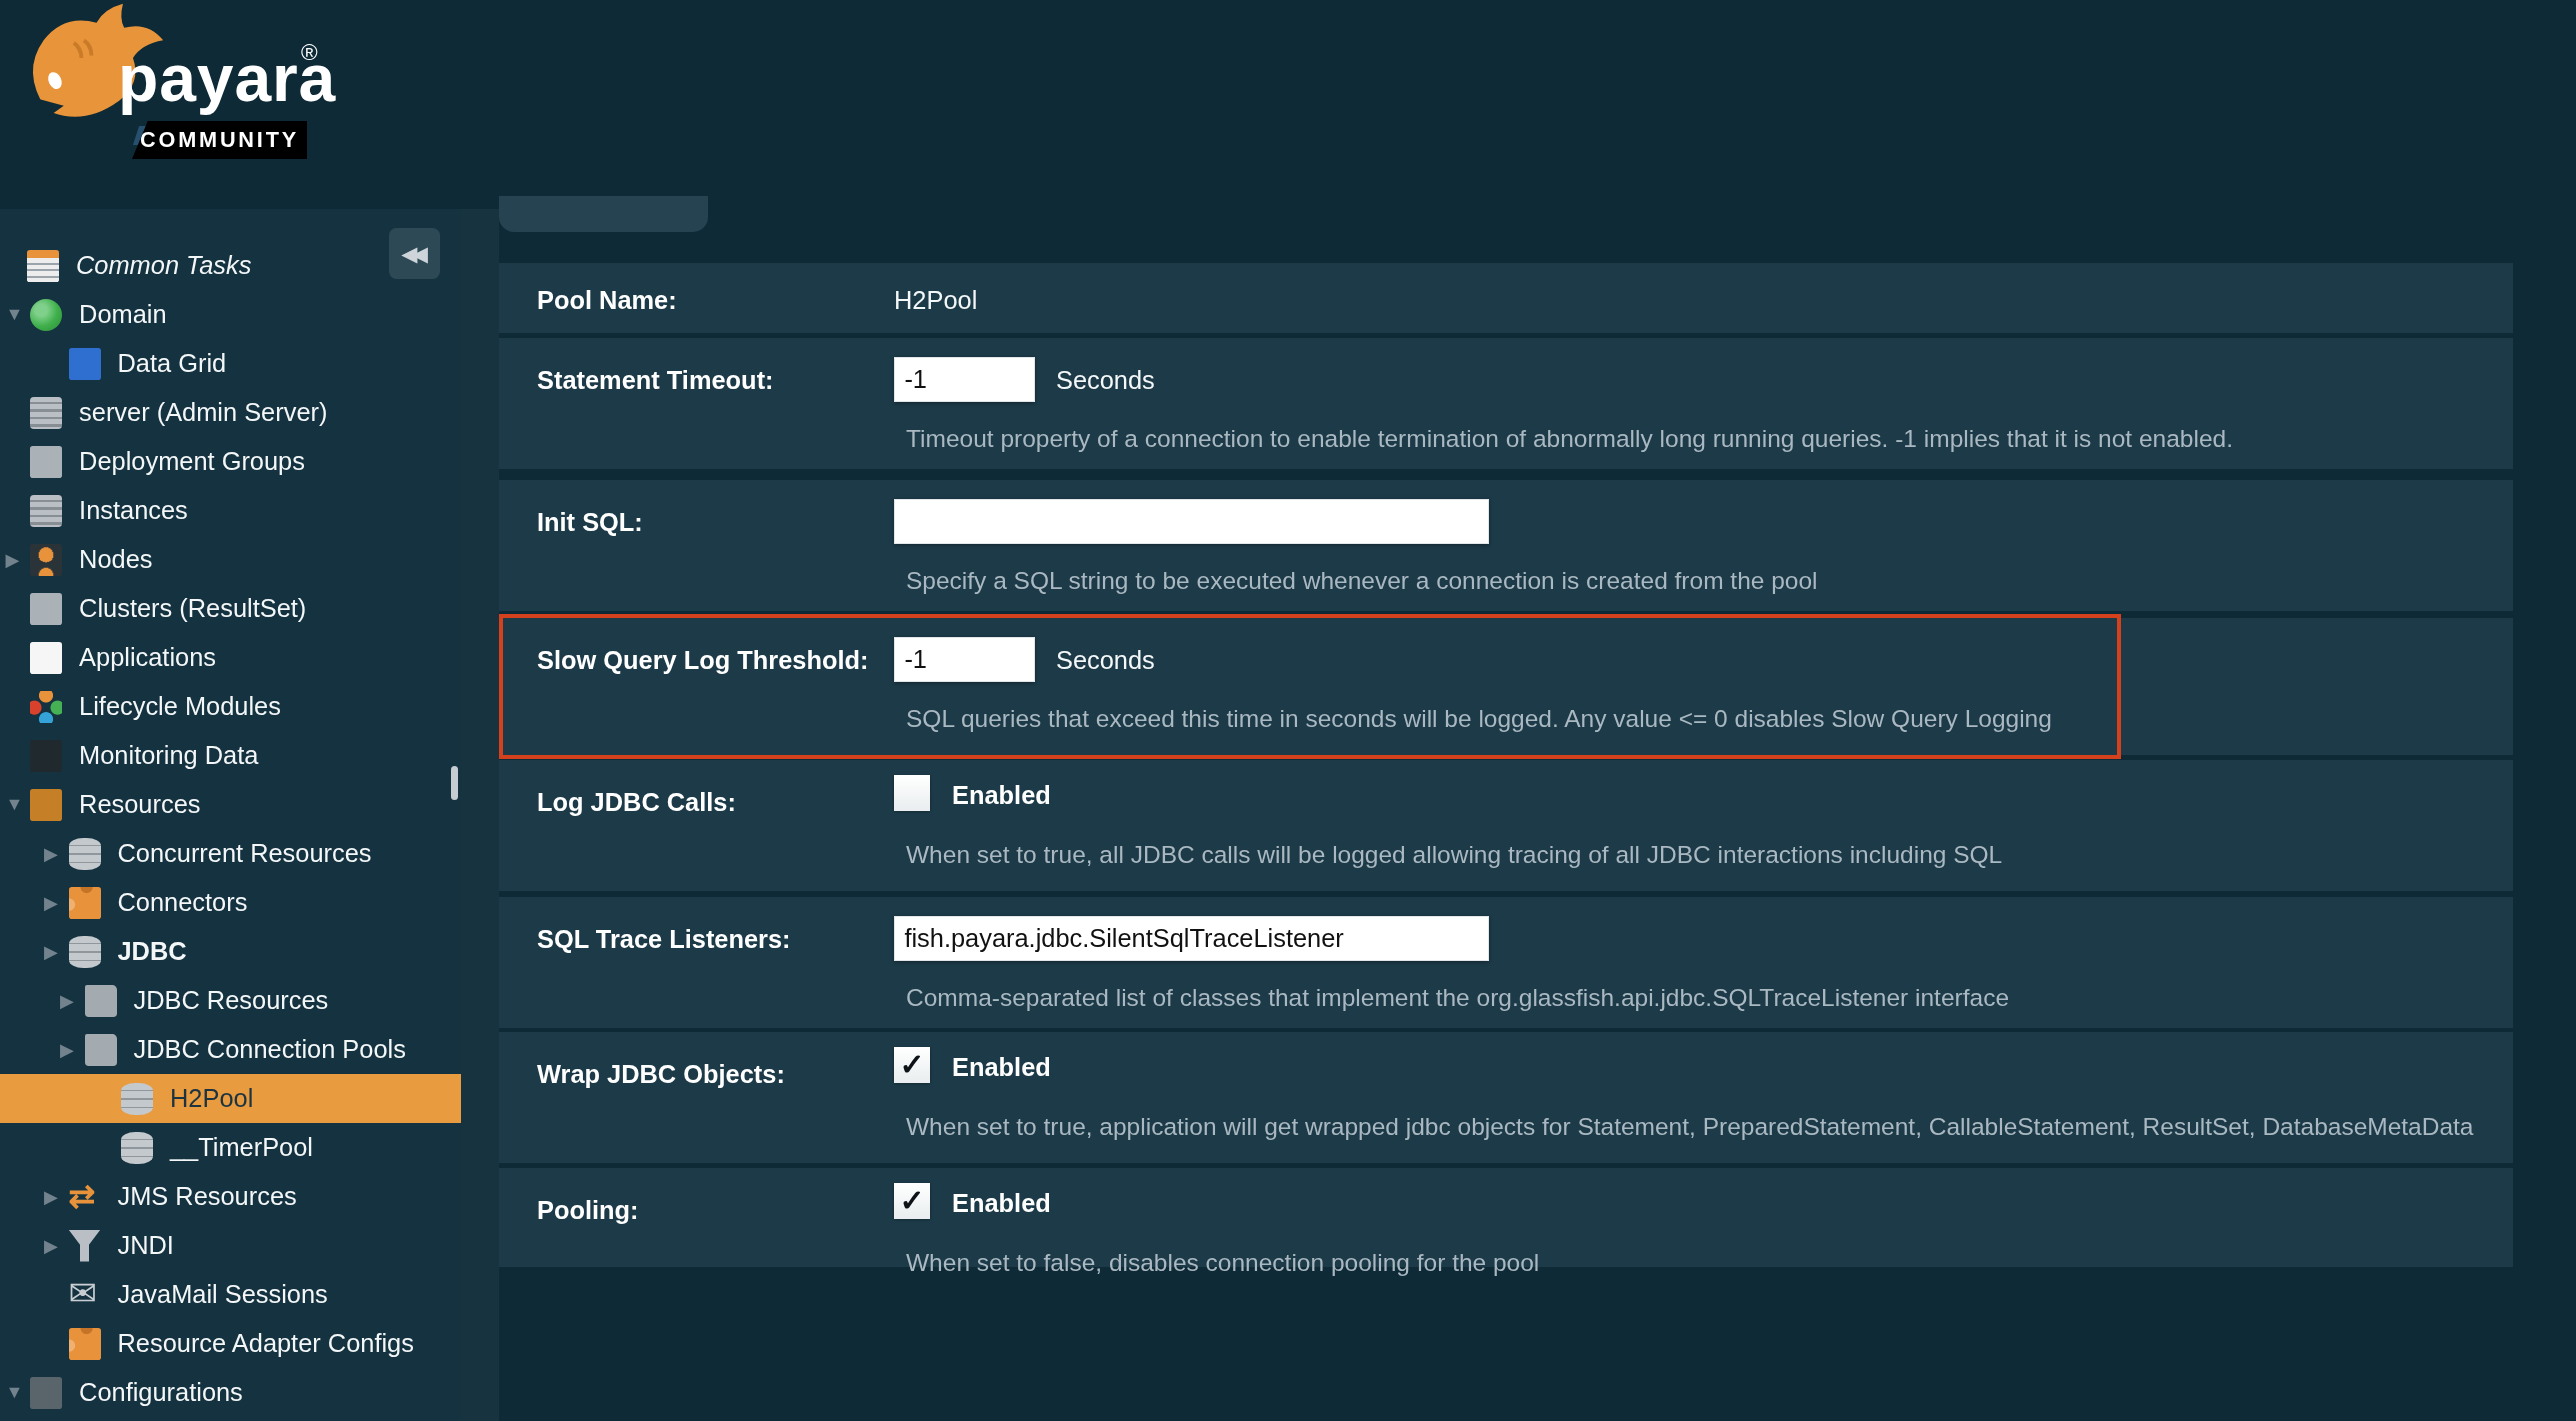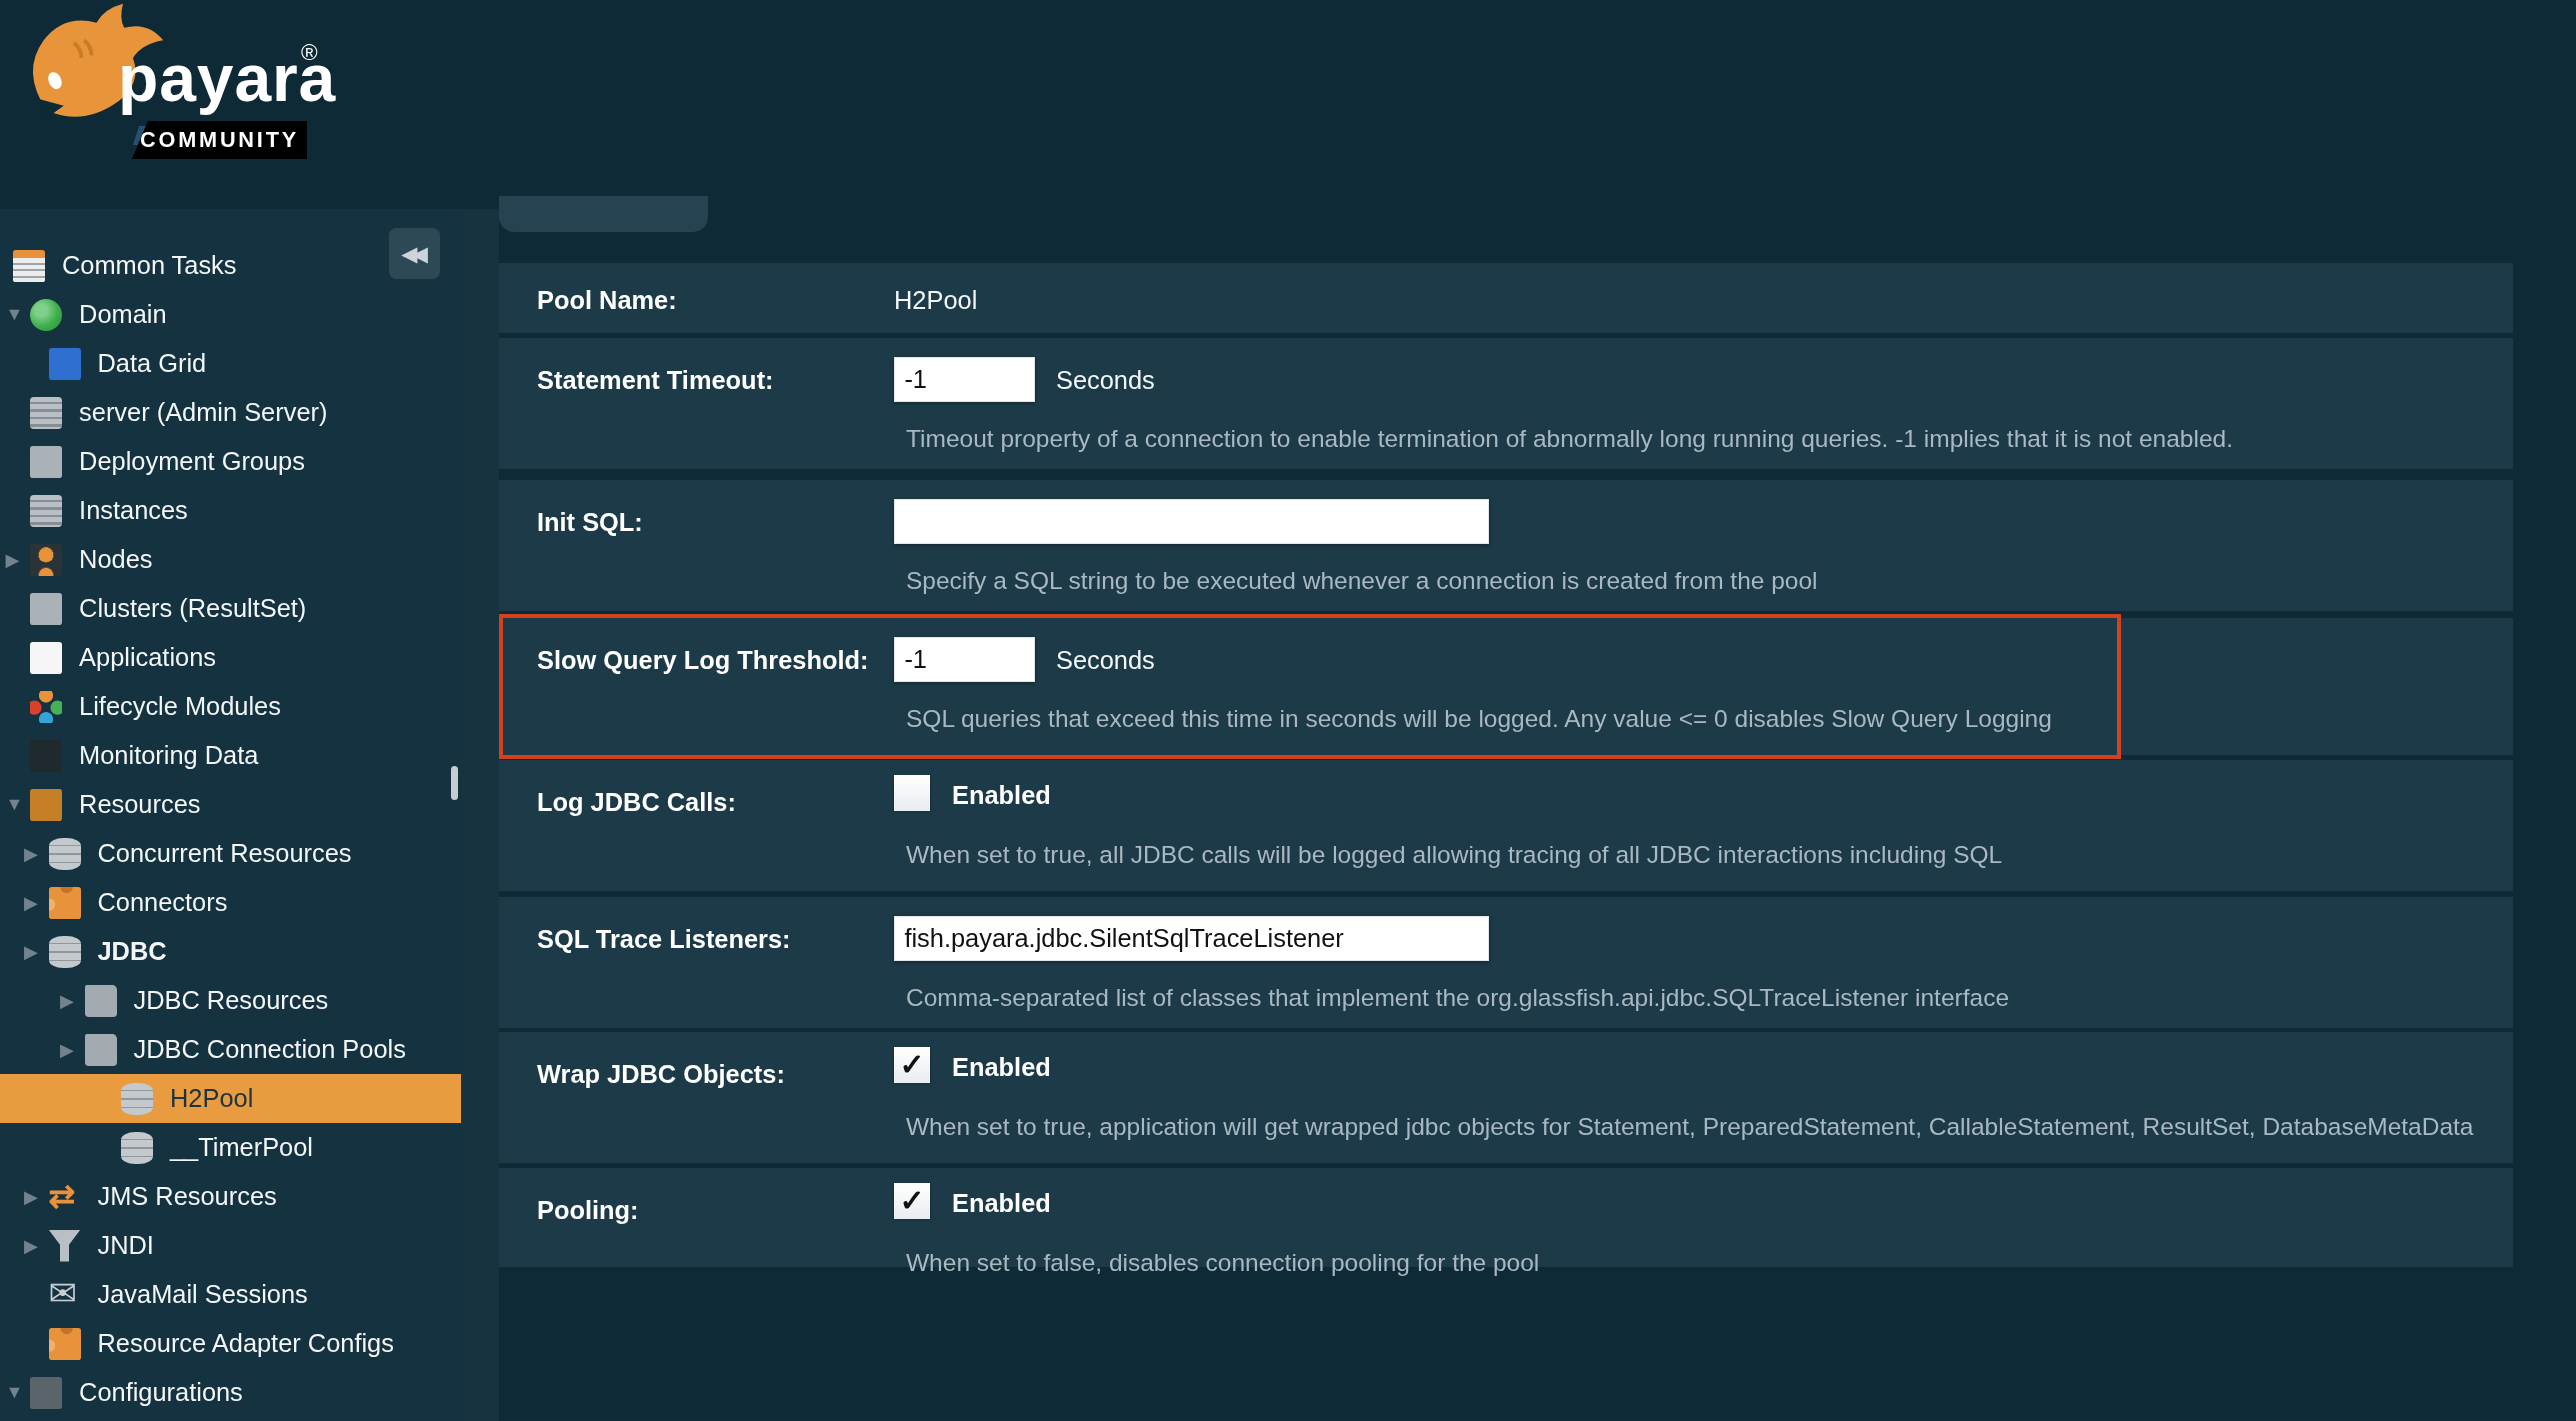--- a/index.html
+++ b/index.html
@@ -21,21 +21,21 @@
   
   .sidebar{position:absolute;left:0;top:209px;width:461px;height:1213px;background:#143240;padding-top:32px;box-sizing:border-box;}
   .collapse-btn{position:absolute;right:21px;top:19px;width:51px;height:51px;background:#2c4955;border-radius:7.5px;
                 display:flex;align-items:center;justify-content:center;color:#cdd5da;font-size:21px;letter-spacing:-5.6px;cursor:pointer;padding-right:5.6px;box-sizing:border-box;}
   .tree-item{height:49px;display:flex;align-items:center;white-space:nowrap;cursor:pointer;}
   .tree-item.selected{background:#e99b3f;}
   .tree-item.selected .tlabel{color:#1c3340;}
   .tlabel{color:#f4f7f8;font-size:25.4px;margin-left:17px;}
   .tlabel.b{font-weight:bold;}
   .expander{width:24.5px;font-size:18px;color:#72838d;flex:0 0 24.5px;text-align:left;}
-  .root{padding-left:13px;} .d0{padding-left:5.6px;} .d1{padding-left:24px;} .d2{padding-left:60px;} .d3{padding-left:121px;}
+  .root{padding-left:27px;font-style:italic;} .d0{padding-left:5.6px;} .d1{padding-left:44px;} .d2{padding-left:60px;} .d3{padding-left:121px;}
   .tico{width:32px;height:32px;flex:0 0 32px;display:inline-block;position:relative;border-radius:2.8px;background-repeat:no-repeat;}
 
   .i-table{background:#efefef;border-top:8.5px solid #e8923c;box-sizing:border-box;
            background-image:repeating-linear-gradient(180deg,#ededed 0 4.7px,#9ba4aa 4.7px 6.6px);}
   .i-globe{border-radius:50%;background:radial-gradient(circle at 35% 35%,#7fd08a 0 20%,#3faf4b 55%,#2b8f3a 100%);}
   .i-grid{background:#f4f4f4;background-image:linear-gradient(#2f6fd0,#2f6fd0);background-size:46% 46%;background-position:100% 15%;}
   .i-server{background:#b9bfc4;border-radius:3.8px;background-image:repeating-linear-gradient(180deg,transparent 0 4.7px,#878f95 4.7px 7.5px);}
   .i-network{background:transparent;background-image:
       linear-gradient(#aab2b8,#aab2b8),linear-gradient(#aab2b8,#aab2b8),linear-gradient(#aab2b8,#aab2b8),linear-gradient(#757e84,#757e84);
       background-size:13px 13px,11.3px 13px,11.3px 13px,21px 2.8px;

